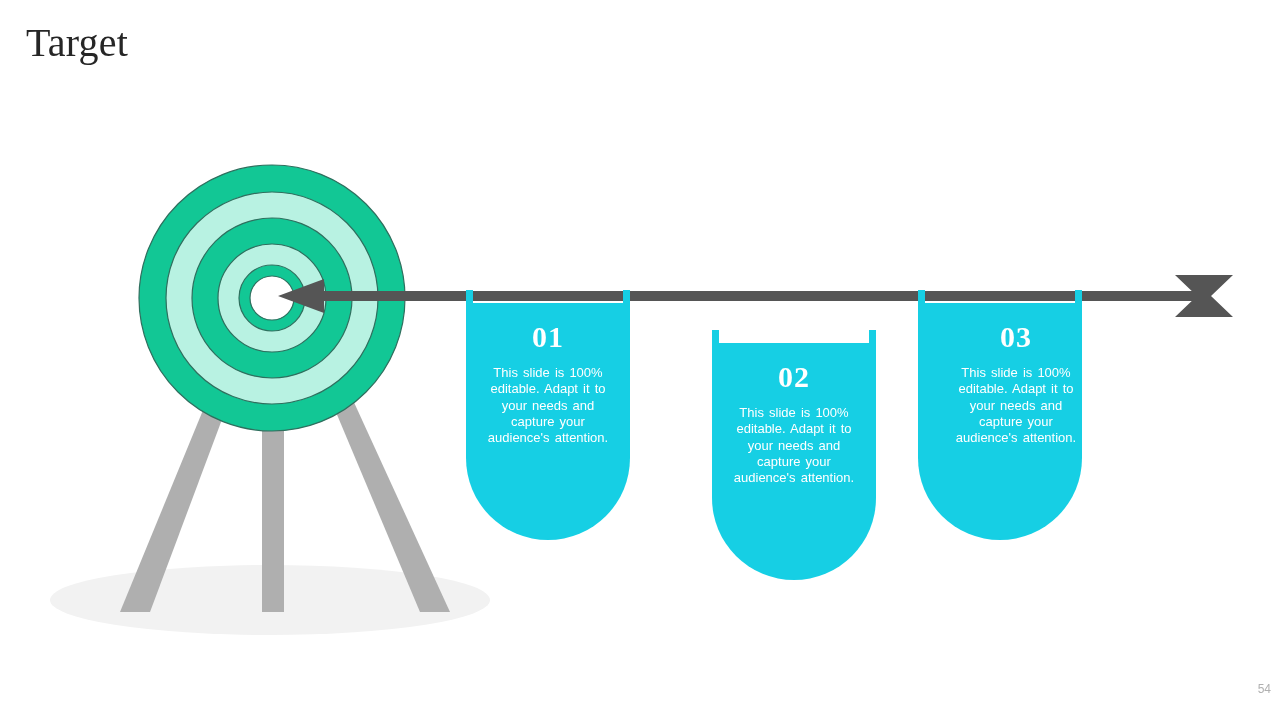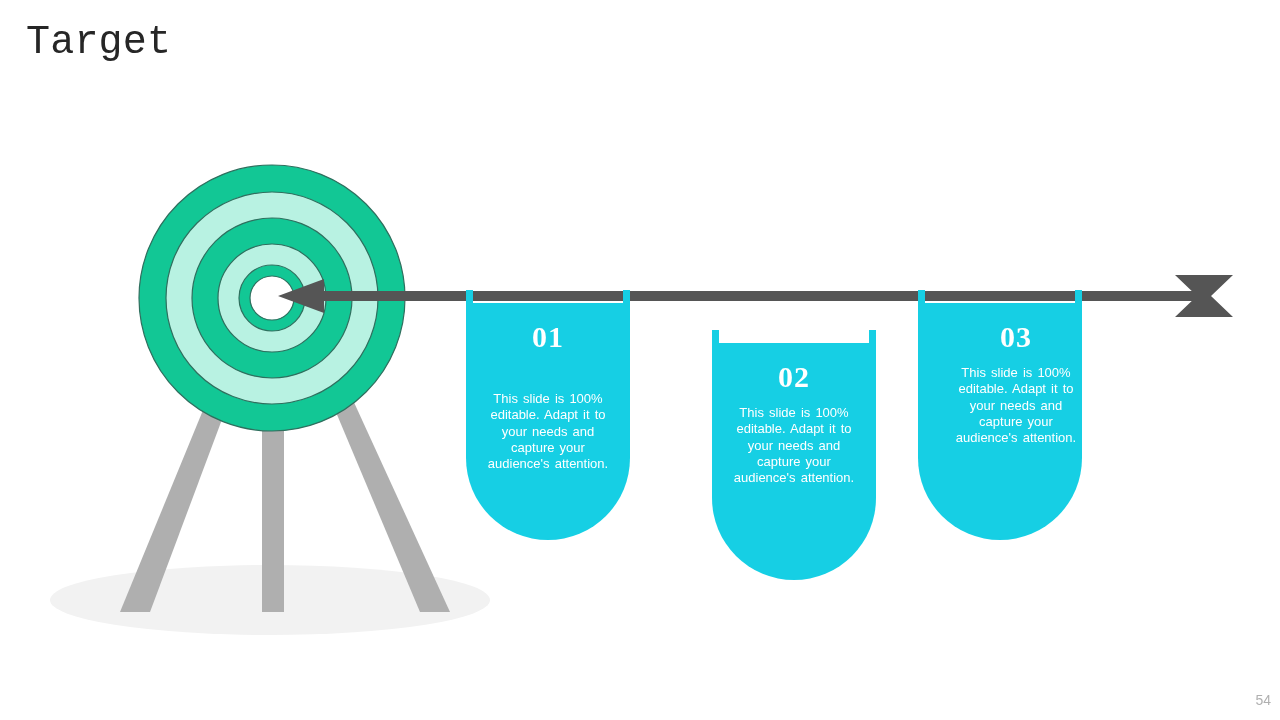--- a/index.html
+++ b/index.html
@@ -14,34 +14,34 @@
     background: #ffffff;
     overflow: hidden;
     font-family: "Liberation Sans", sans-serif;
   }
 
   
   #page-title {
     position: absolute;
     left: 26px;
     top: 21px;
-    font-family: Liberation Mono, monospace;
+    font-family: Liberation Serif, serif;
     font-size: 40px;
     line-height: 1.1;
     color: #262626;
     letter-spacing: 0.2px;
     white-space: nowrap;
   }
 
   
   #page-number {
     position: absolute;
     right: 9px;
-    bottom: 12px;
-    font-size: 14px;
+    bottom: 24px;
+    font-size: 12px;
     color: #b0b0b0;
     font-family: "Liberation Sans", sans-serif;
   }
 
   
   #target-graphic {
     position: absolute;
     left: 30px;
     top: 150px;
     width: 480px;
@@ -96,21 +96,21 @@
   .card-body {
     margin-top: 13px;
     width: 140px;
     text-align: center;
     font-size: 13px;
     line-height: 16.3px;
     color: #ffffff;
     word-spacing: 1.5px;
   }
 
-  #card-1 { left: 466px; gap: 26px; }
+  #card-1 { left: 466px; }
   #card-2 { left: 712px; margin-top: 40px; }
   #card-3 { left: 918px; padding-left: 32px; }
 </style>
 </head>
 <body>
 
 <div id="slide">
 
   <div id="page-title">Target</div>
 

